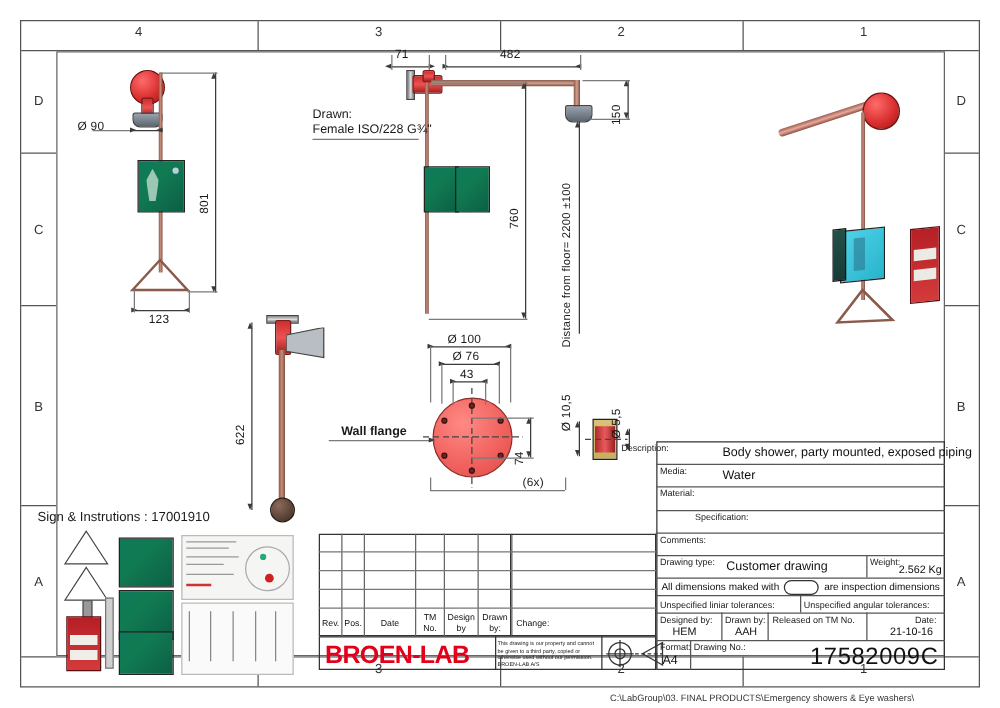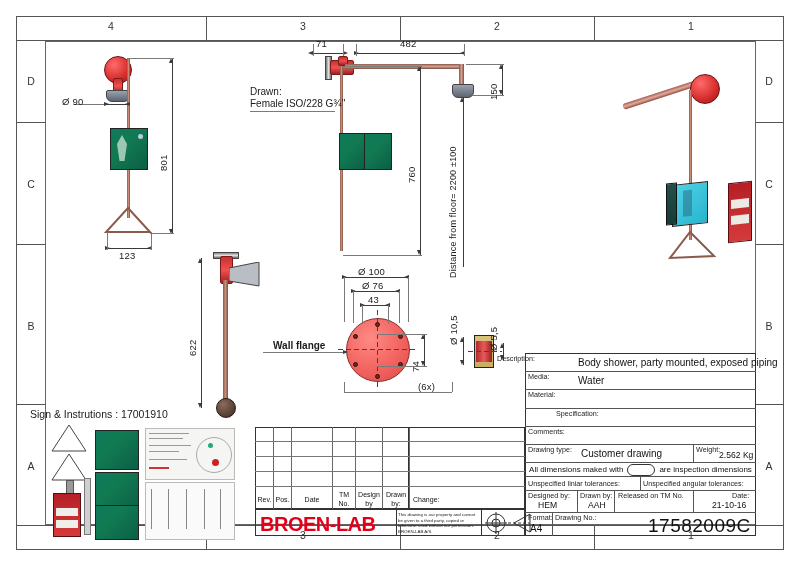--- a/index.html
+++ b/index.html
@@ -440,14 +440,15 @@
     <div class="tb-lbl" style="position:absolute;left:732px;top:491px;">Date:</div>
     <div class="tb-val-s" style="position:absolute;left:712px;top:500px;">21-10-16</div>
 
     <div style="position:absolute;left:552px;top:512px;width:1px;height:24px;background:#555;"></div>
     <div class="tb-lbl" style="position:absolute;left:528px;top:513px;">Format:</div>
     <div class="tb-val-s" style="position:absolute;left:530px;top:523px;font-size:10px;">A4</div>
     <div class="tb-lbl" style="position:absolute;left:555px;top:513px;">Drawing No.:</div>
     <div style="position:absolute;left:648px;top:515px;font-size:19px;letter-spacing:.5px;color:#111;">17582009C</div>
   </div>
 
+  <div class="footpath" style="left:488px;top:554px;">C:\LabGroup\03. FINAL PRODUCTS\Emergency showers &amp; Eye washers\</div>
 
 </div>
 
 </body></html>

